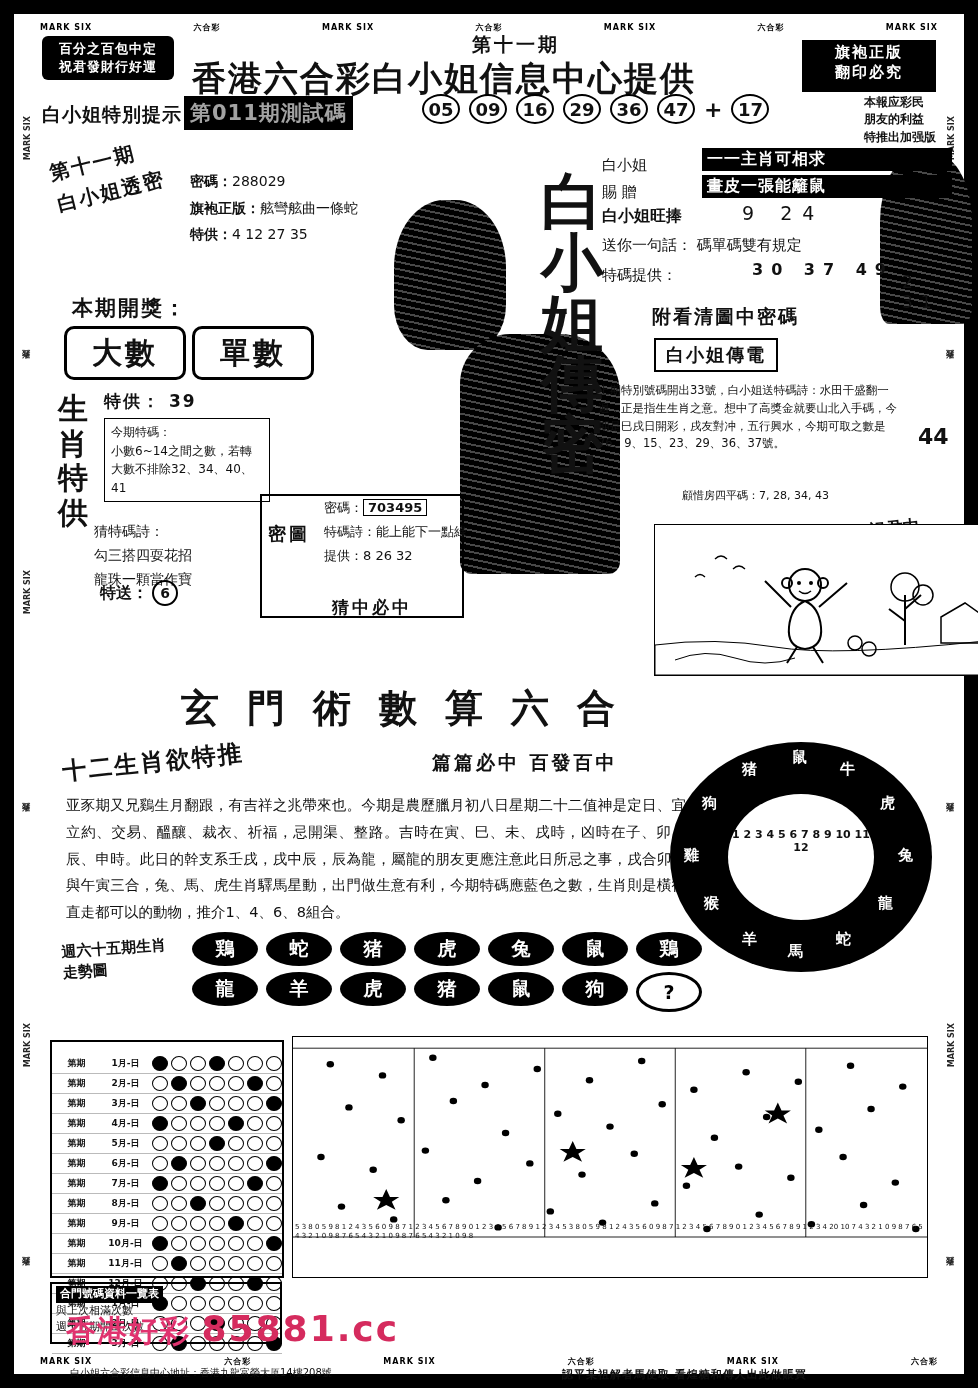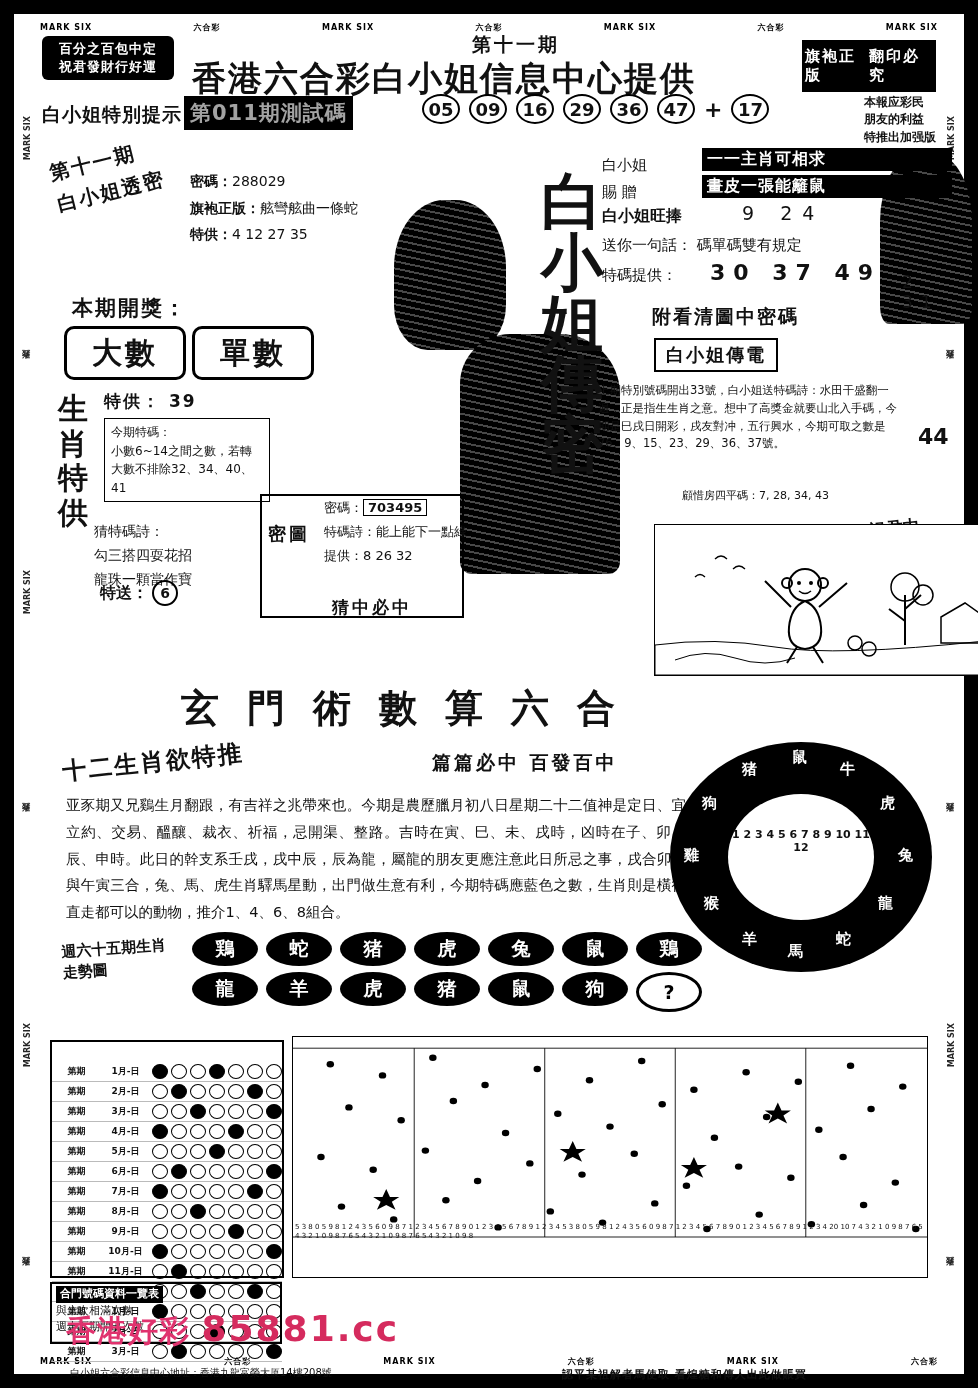--- a/index.html
+++ b/index.html
@@ -68,21 +68,21 @@
   }
   .main-title{
     position:absolute;left:150px;top:20px;width:640px;
     font-size:34px;font-weight:bold;letter-spacing:2px;
     font-family:"DejaVu Serif","Liberation Serif",serif;
     white-space:nowrap;
   }
   .right-badge{
     position:absolute;right:0;top:4px;width:128px;height:46px;
     border:3px solid #000;background:#000;color:#fff;
-    display:flex;justify-content:flex-start;align-items:center;
+    display:flex;flex-direction:column;justify-content:flex-start;align-items:center;
     font-size:15px;font-weight:bold;line-height:1.3;letter-spacing:2px;
   }
 
   .tip-row{
     position:absolute;left:0;top:58px;right:0;height:40px;
   }
   .tip-label{
     position:absolute;left:0;top:8px;font-size:19px;font-weight:bold;letter-spacing:1px;
   }
   .tip-black{
@@ -185,21 +185,21 @@
   .r-top{
     position:absolute;left:560px;top:8px;width:300px;font-size:15px;line-height:1.8;
   }
   .r-black{
     background:#000;color:#fff;font-weight:bold;padding:1px 5px;letter-spacing:1px;
   }
   .r-wang{position:absolute;left:560px;top:62px;font-size:16px;font-weight:bold;}
   .r-nums{position:absolute;left:700px;top:58px;font-size:19px;letter-spacing:10px;}
   .r-song{position:absolute;left:560px;top:92px;font-size:15px;}
   .r-tema{position:absolute;left:560px;top:122px;font-size:15px;}
-  .r-tema-n{position:absolute;left:668px;top:116px;font-size:22px;letter-spacing:8px;font-weight:bold;}
+  .r-tema-n{position:absolute;left:710px;top:116px;font-size:16px;letter-spacing:8px;font-weight:bold;}
   .r-fu{position:absolute;left:610px;top:160px;font-size:19px;font-weight:bold;letter-spacing:2px;}
   .r-chuan{
     position:absolute;left:612px;top:194px;border:2px solid #000;padding:3px 10px;
     font-size:18px;font-weight:bold;letter-spacing:2px;
   }
   .r-para{
     position:absolute;left:556px;top:238px;width:300px;font-size:11.5px;line-height:1.55;
   }
   .r-small{position:absolute;left:640px;top:344px;font-size:11px;}
   .r44{position:absolute;left:876px;top:280px;font-size:22px;font-weight:bold;}
@@ -530,21 +530,21 @@
         <div class="seg" style="left:14px;top:104px;">雞</div>
         <div class="seg" style="left:32px;top:52px;">狗</div>
         <div class="seg" style="left:72px;top:18px;">猪</div>
         <div class="center-txt">1 2 3 4 5 6 7 8 9 10 11 12</div>
       </div>
     </div>
 
     <div class="sect3">
 
       <div class="tbl-left">
-        <div style="padding-top:20px;">
+        <div style="padding-top:12px;">
           <div class="lt-row">
             <div class="lt-lab">第期</div>
             <div class="lt-lab">1月-日</div>
             <div class="lt-ovals">
               <div class="oval f"></div>
                 <div class="oval"></div>
                 <div class="oval"></div>
                 <div class="oval f"></div>
                 <div class="oval"></div>
                 <div class="oval"></div>

